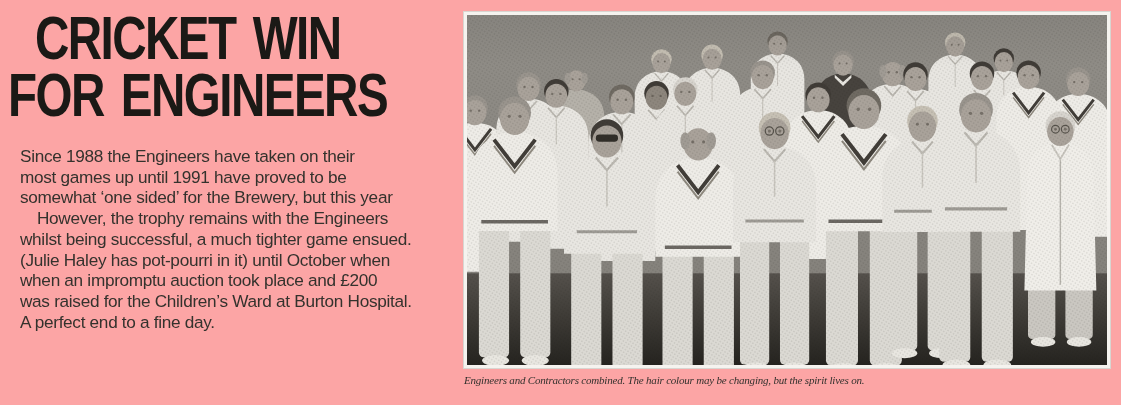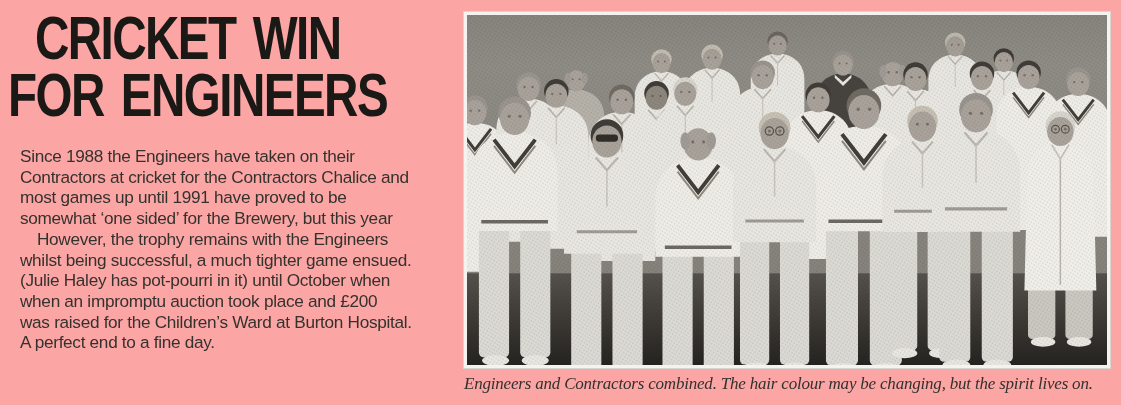--- a/index.html
+++ b/index.html
@@ -18,35 +18,34 @@
   .bl{white-space:nowrap;}
   .bl.indent{padding-left:17px;}
 
   
   .photo-block{position:absolute;left:464px;top:12px;margin:0;width:652px;}
   .photo{width:646px;height:356px;box-sizing:border-box;background:#f5f3ef;
          border:3px solid #f5f3ef;box-shadow:0 0 0 1px #d8d6d1;}
   .photo svg{display:block;width:640px;height:350px;}
   .caption{display:block;margin-top:6px;
            font-family:"Liberation Serif","DejaVu Serif",serif;font-style:italic;
-           font-size:17px;color:#33312d;letter-spacing:-0.2px;white-space:nowrap;}
+           font-size:11px;color:#33312d;letter-spacing:-0.2px;white-space:nowrap;}
 </style>
 </head>
 <body>
 
 <div class="page">
 
   <div class="article">
     <h1 class="headline">
       <span class="hl-line hl-1">CRICKET WIN</span>
       <span class="hl-line hl-2">FOR ENGINEERS</span>
     </h1>
     <div class="body-text">
       <div class="bl">Since 1988 the Engineers have taken on their</div>
-      <div class="bl">Contractors at cricket for the Contractors Chalice and</div>
       <div class="bl">most games up until 1991 have proved to be</div>
       <div class="bl">somewhat ‘one sided’ for the Brewery, but this year</div>
       <div class="bl indent">However, the trophy remains with the Engineers</div>
       <div class="bl">whilst being successful, a much tighter game ensued.</div>
       <div class="bl">(Julie Haley has pot-pourri in it) until October when</div>
       <div class="bl">when an impromptu auction took place and £200</div>
       <div class="bl">was raised for the Children’s Ward at Burton Hospital.</div>
       <div class="bl">A perfect end to a fine day.</div>
     </div>
   </div>

